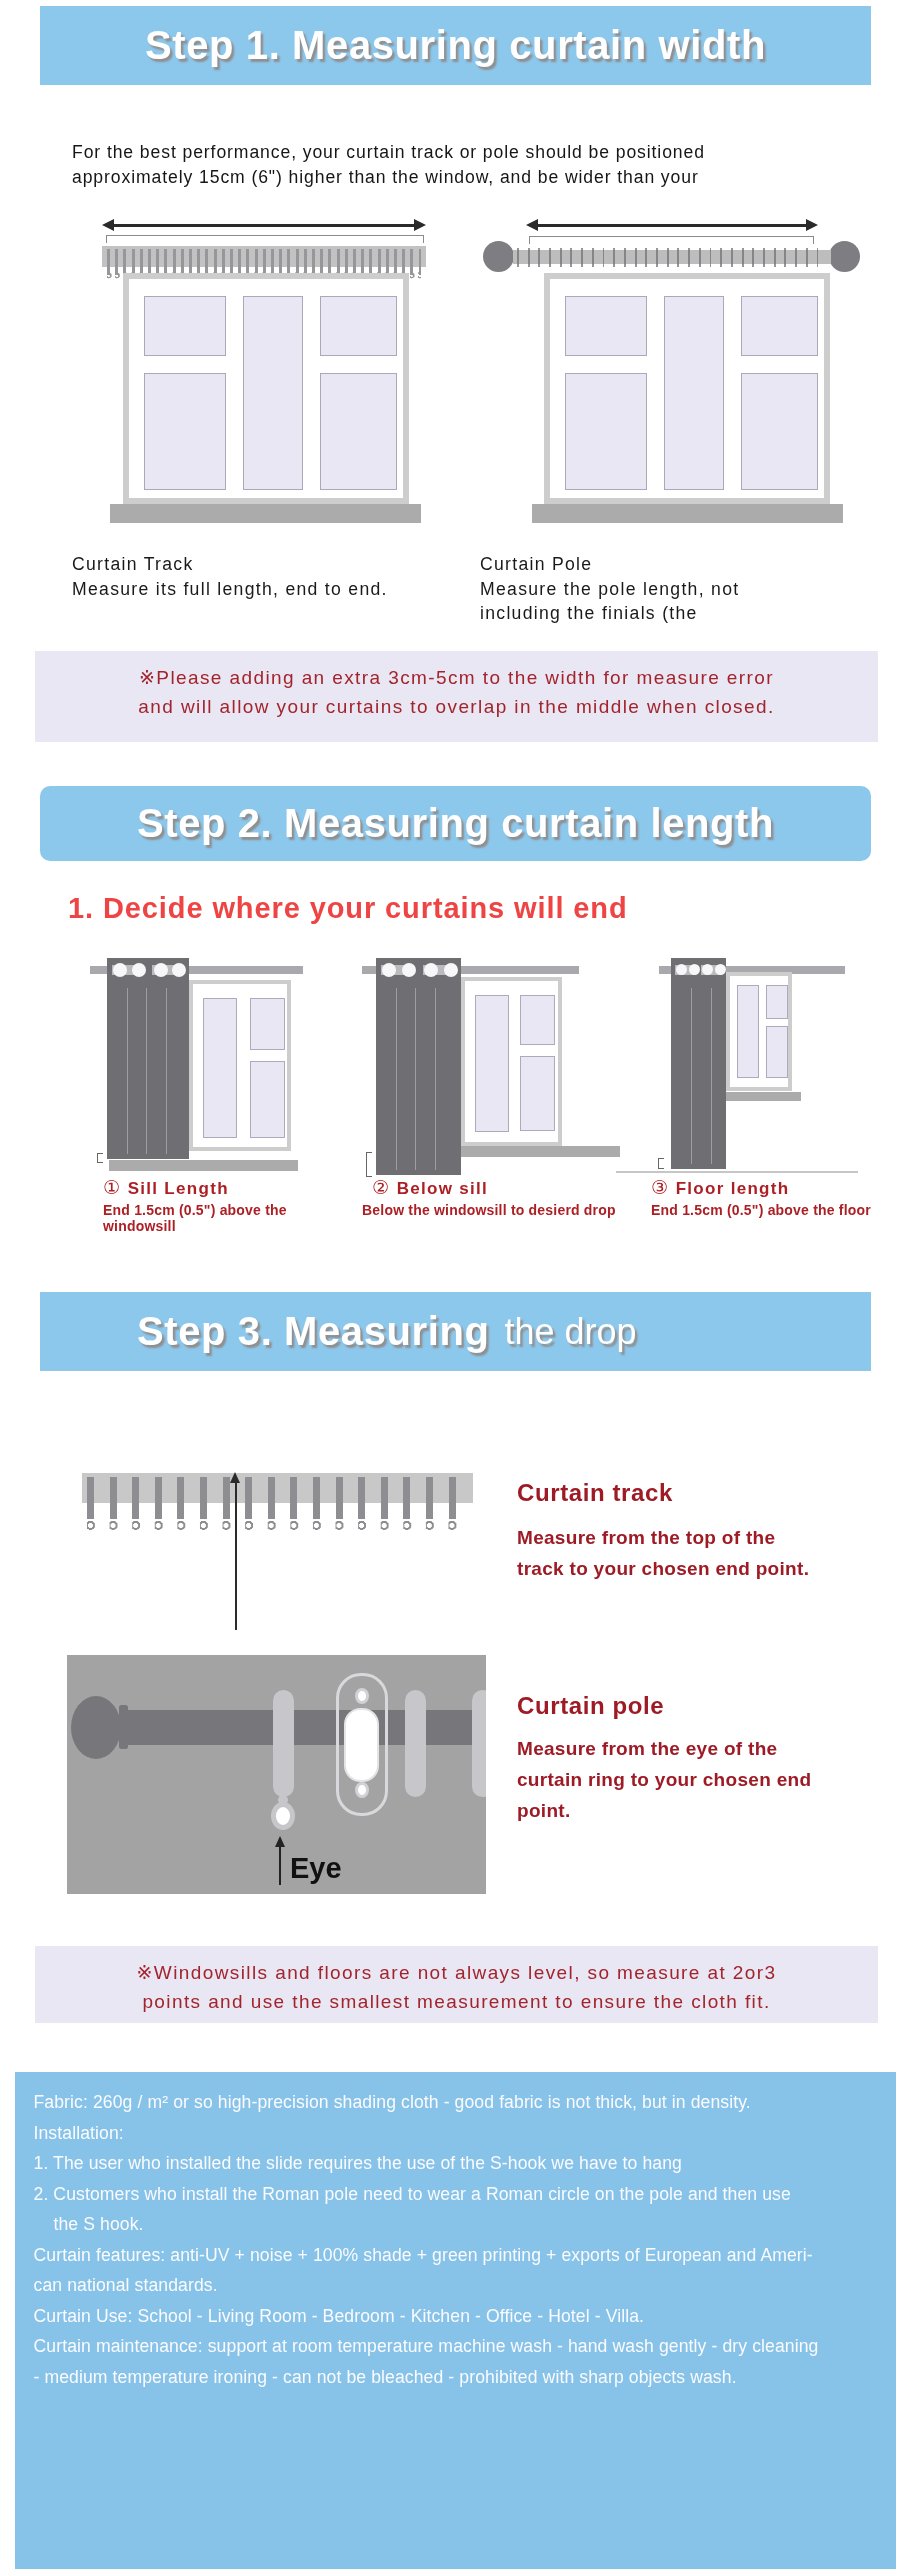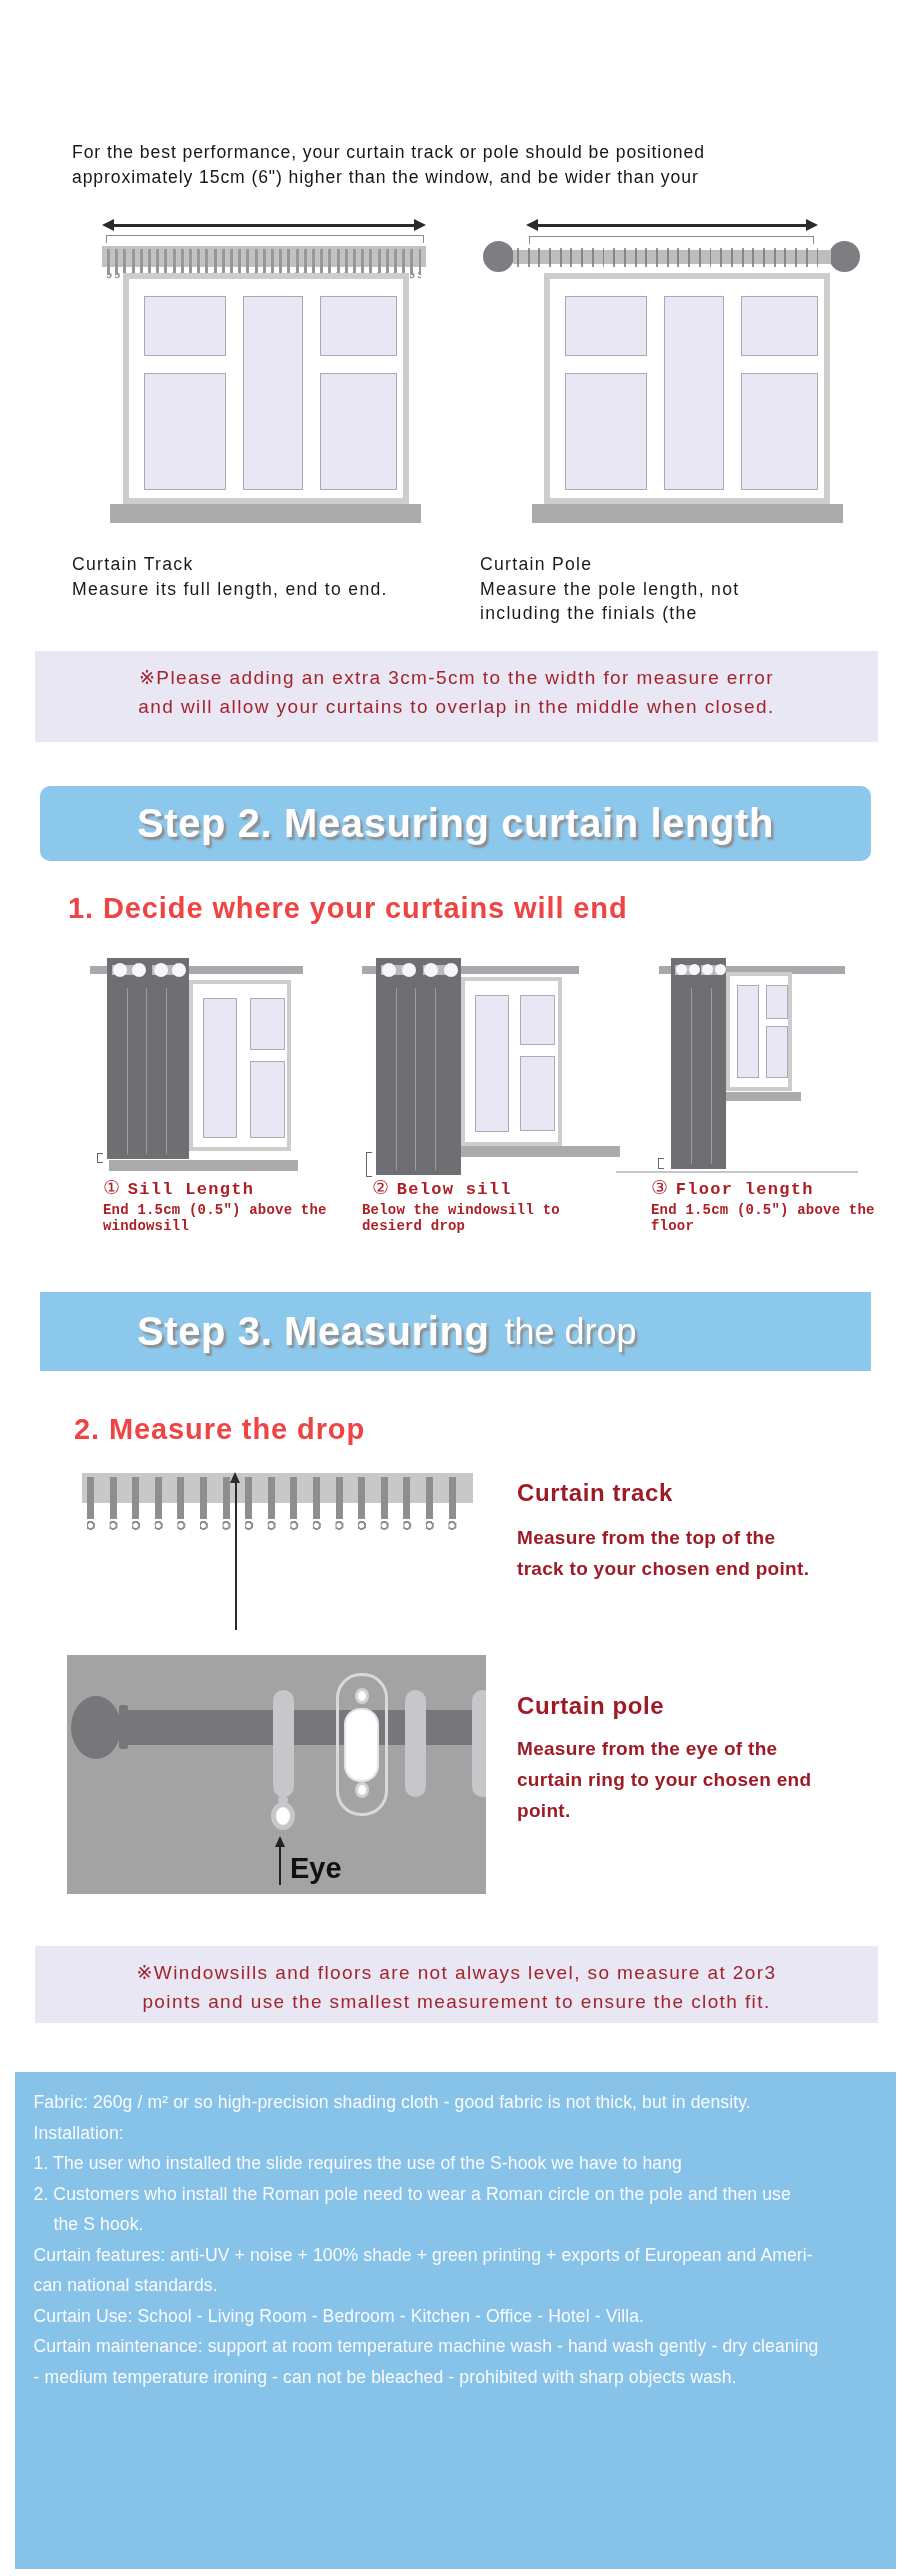--- a/index.html
+++ b/index.html
@@ -64,21 +64,21 @@
     background: repeating-linear-gradient(90deg, rgba(115,115,120,.75) 0 1.9px, transparent 1.9px 10.7px); }
   .ball { position: absolute; width: 31px; height: 31px; border-radius: 50%; background: #7E7E82; }
 
   
   .win1 { position: absolute; width: 286px; height: 231px; background: #CDCDCD; }
   .win1-in { position: absolute; left: 5.7px; top: 5.7px; right: 5.7px; bottom: 5.7px; background: #fff; }
   .pane { position: absolute; background: #E9E7F4; border: 1.3px solid #A9A9B9; }
   .sill { position: absolute; background: #ABABAB; }
 
   
-  .fig2 { position: absolute; width: 289px; height: 283px; font-family: Liberation Mono, monospace; }
+  .fig2 { position: absolute; width: 289px; height: 283px; }
   .pole2 { position: absolute; height: 7.5px; background: #A9A9AD; }
   .curt { position: absolute; background: #6F6F73; }
   .curt::after { content:""; position:absolute; left:6.3px; right:6.3px; top:30px; bottom:5px;
     background: repeating-linear-gradient(90deg, transparent 0 14px, rgba(255,255,255,.33) 14px 15px, transparent 15px 19.5px); }
   .gbar { position: absolute; top: 6.3px; height: 10px; background: #BBBBBF; }
   .grom { position: absolute; top: 4.4px; width: 14px; height: 14px; border-radius: 50%; background: #F7F7F9; }
   .grom-sm { top: 5.7px; width: 11.3px; height: 11.3px; }
   .win2 { position: absolute; background: #CDCDCD; }
   .win2-in { position: absolute; left:3.8px; top:3.8px; right:3.8px; bottom:3.8px; background: #fff; }
   .pane2 { position: absolute; background: #E9E7F4; border: 0.6px solid #ABABBC; }
@@ -113,20 +113,23 @@
   
   .footer { position: absolute; left: 14.5px; top: 2072px; width: 881px; height: 497px;
             background: #87C3E9; padding: 15px 19px; }
   .fline { font-size: 17.6px; line-height: 30.5px; color: #FBFBFD; white-space: pre-wrap; letter-spacing: 0.1px; }
 </style>
 </head>
 <body>
 
 <div class="page">
 
+  <div class="banner b1">
+    <span>Step 1. Measuring curtain width</span>
+  </div>
 
   <div class="intro">
     <div>For the best performance, your curtain track or pole should be positioned</div>
     <div>approximately 15cm (6") higher than the window, and be wider than your</div>
   </div>
 
   <div class="abs" style="left:63px;top:211px;width:406px;height:324px">
     <div class="dblarrow" style="left:39px;top:7.5px;width:324px">
       <div class="dbl-head l"></div>
       <div class="dbl-line"></div>
@@ -263,21 +266,20 @@
       <span class="opt-num">③</span><span>Floor length</span>
     </div>
     <div class="opt-sub" style="left:35px;top:265px">End 1.5cm (0.5") above the floor</div>
   </div>
 
   <div class="banner b3">
     <span>Step 3. Measuring</span>
     <span class="sub">the drop</span>
   </div>
 
-  <div class="bighead h2a">2. Measure the drop</div>
 
   <div class="abs" style="left:82px;top:1468px;width:415px;height:167px">
     <div class="track3" style="left:0;top:5px;width:391px;height:30px"></div>
     <div class="uparrow-head" style="left:148px;top:3.8px"></div>
     <div class="uparrow-line" style="left:153px;top:14px;height:148px"></div>
   </div>
   <div class="redtitle" style="left:517px;top:1479px">Curtain track</div>
   <div class="redbody" style="left:517px;top:1522px">
     <div>Measure from the top of the</div>
     <div>track to your chosen end point.</div>

